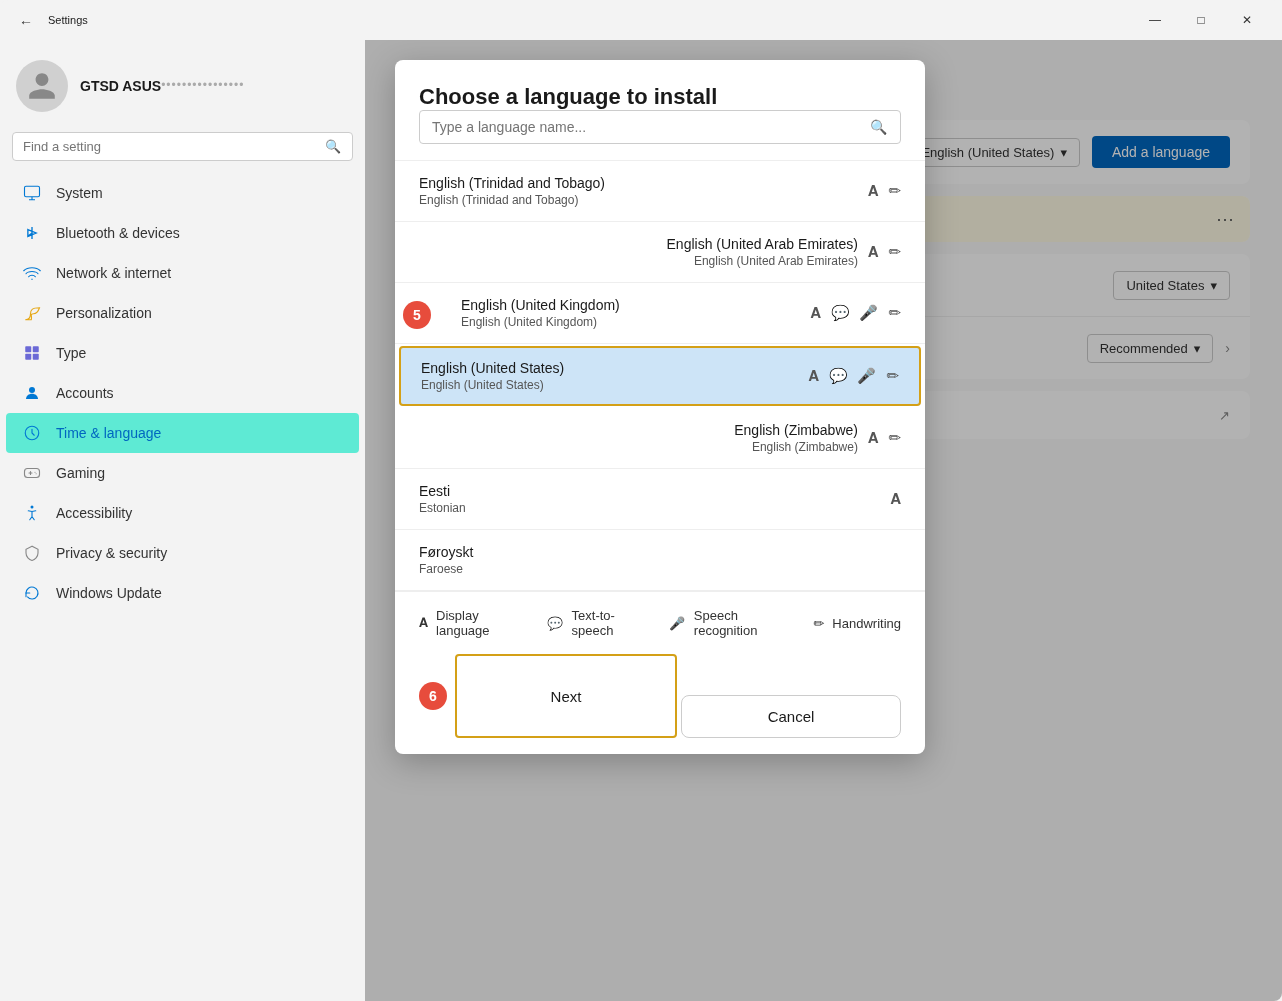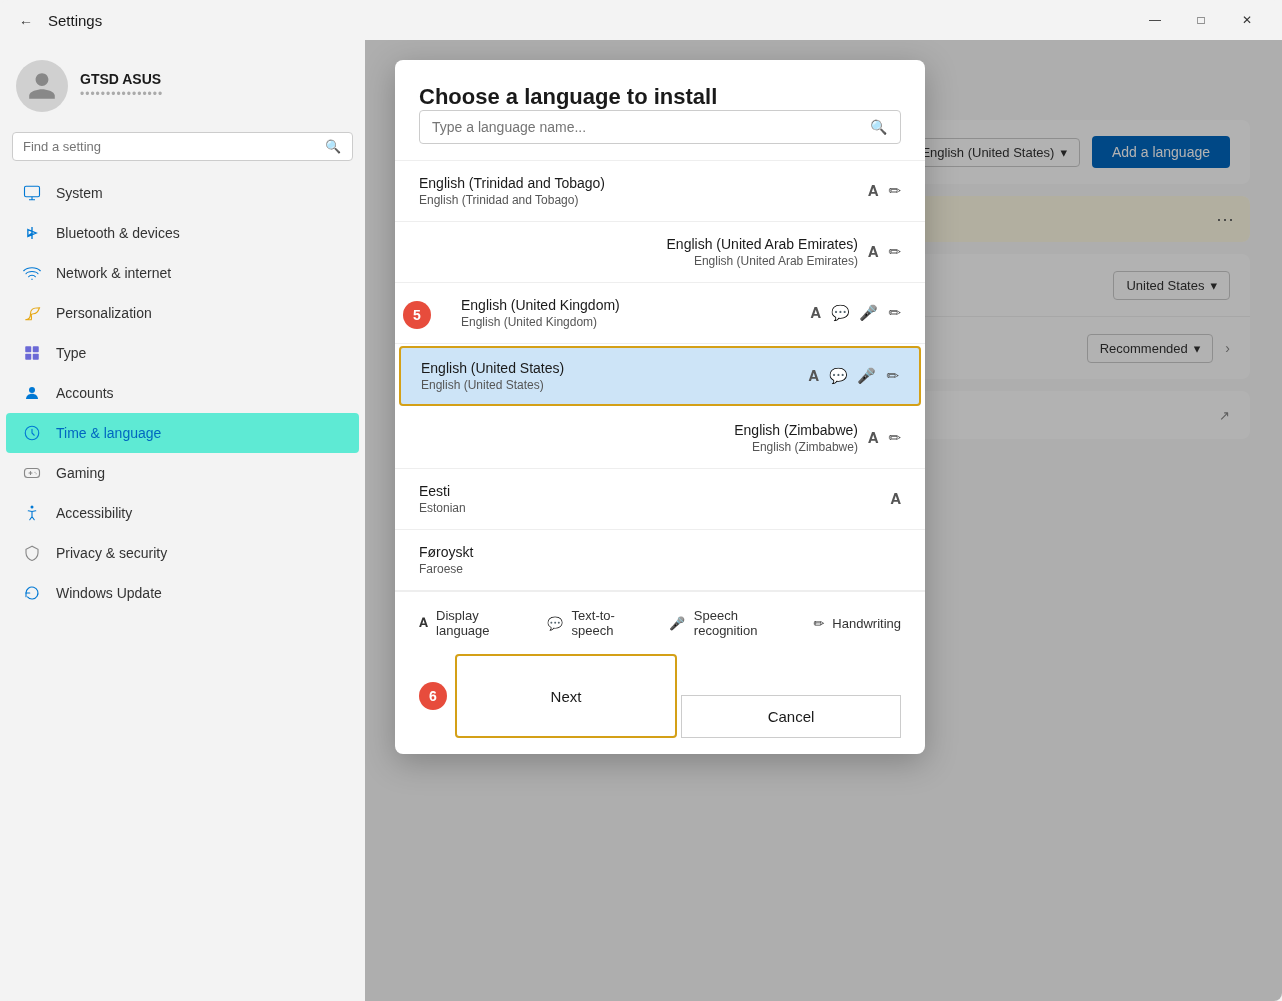--- a/index.html
+++ b/index.html
@@ -31,21 +31,21 @@
       border: none;
       background: transparent;
       cursor: pointer;
       display: flex; align-items: center; justify-content: center;
       color: #333;
       font-size: 14px;
     }
 
     .titlebar-title {
       margin-left: 8px;
-      font-size: 15px;
+      font-size: 11px;
       color: #1a1a1a;
     }
 
     .titlebar-controls {
       margin-left: auto;
       display: flex;
       gap: 0;
     }
 
     .titlebar-btn {
@@ -85,21 +85,21 @@
     .avatar-circle {
       width: 52px; height: 52px;
       border-radius: 50%;
       background: #d0d0d0;
       display: flex; align-items: center; justify-content: center;
       color: #666;
       font-size: 24px;
       flex-shrink: 0;
     }
 
-    .user-info { display: flex; flex-direction: column; }
+    .user-info { display: flex; flex-direction: row; }
     .user-name { font-size: 14px; font-weight: 600; color: #1a1a1a; }
     .user-email { font-size: 12px; color: #aaa; letter-spacing: 1px; }
 
     .search-box {
       margin: 0 12px 12px 12px;
       display: flex;
       align-items: center;
       background: white;
       border: 1px solid #ccc;
       border-radius: 4px;
@@ -366,21 +366,21 @@
       font-size: 15px;
       cursor: pointer;
       color: #1a1a1a;
     }
 
     .btn-cancel {
       flex: 1;
       padding: 12px;
       background: white;
       border: 1px solid #ccc;
-      border-radius: 0;
+      border-radius: 8px;
       font-size: 15px;
       cursor: pointer;
       color: #1a1a1a;
       margin-top: 41px;
     }
 
     .highlighted-yellow {
       background: #fffbe6;
       padding: 8px;
       border-radius: 4px;

